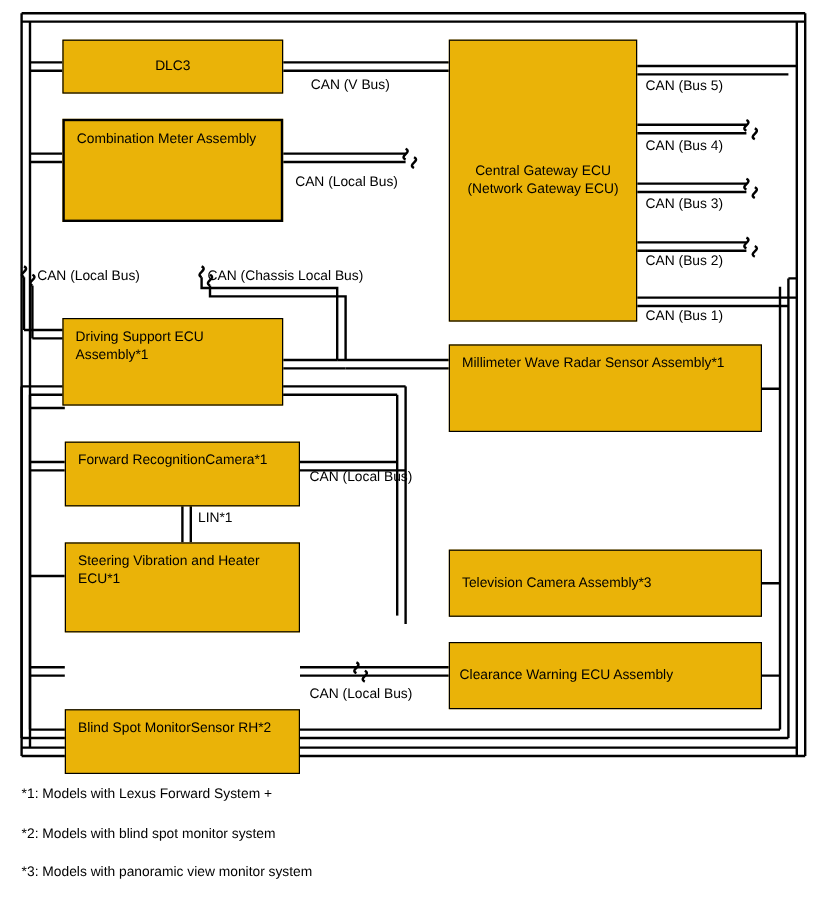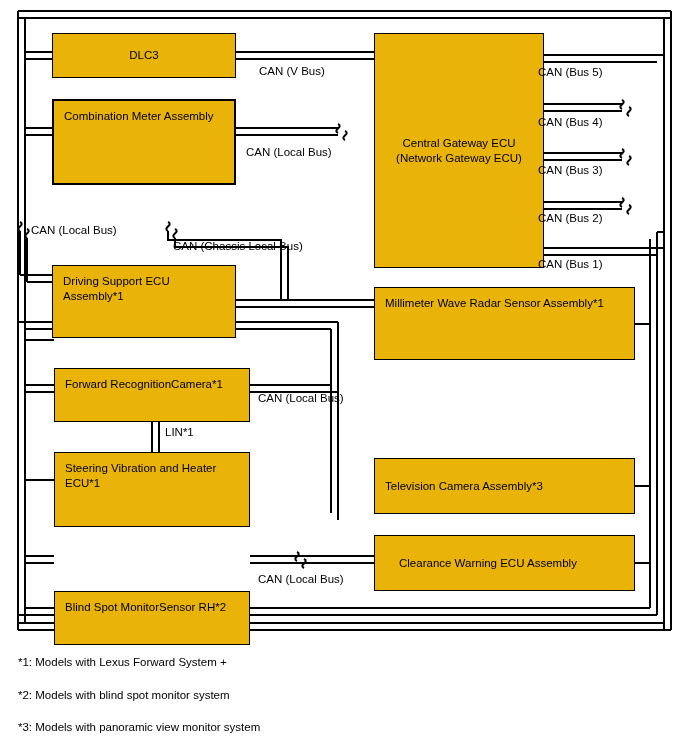--- a/index.html
+++ b/index.html
@@ -182,21 +182,21 @@
   </svg>
 
   <div class="box center" style="left:52px; top:33px; width:184px; height:45px;">
     <span>DLC3</span>
   </div>
 
   <div class="box thick" style="left:52px; top:99px; width:184px; height:86px;">
     <span>Combination Meter Assembly</span>
   </div>
 
-  <div class="box center" style="left:374px; top:33px; width:170px; height:235px;">
+  <div class="box center" style="left:374px; top:33px; width:157px; height:235px;">
     <span>Central Gateway ECU (Network Gateway ECU)</span>
   </div>
 
   <div class="box" style="left:52px; top:265px; width:184px; height:73px;">
     <span>Driving Support ECU Assembly*1</span>
   </div>
 
   <div class="box" style="left:374px; top:287px; width:261px; height:73px;">
     <span>Millimeter Wave Radar Sensor Assembly*1</span>
   </div>
@@ -210,41 +210,41 @@
   </div>
 
   <div class="box vcenter" style="left:374px; top:458px; width:261px; height:56px; ">
     <span>Television Camera Assembly*3</span>
   </div>
 
   <div class="box" style="left:54px; top:543px; width:196px; height:54px;margin-top:48px;">
     <span>Blind Spot MonitorSensor RH*2</span>
   </div>
 
-  <div class="box vcenter" style="left:374px; top:535px; width:261px; height:56px; padding-left:24px;">
+  <div class="box vcenter" style="left:374px; top:535px; width:261px; height:56px; padding-left:8px;">
     <span>Clearance Warning ECU Assembly</span>
   </div>
 
   <div class="label" style="left:259px; top:64px;">CAN (V Bus)</div>
 
   <div class="label" style="left:246px; top:145px;">CAN (Local Bus)</div>
 
   <div class="label" style="left:538px; top:65px;">CAN (Bus 5)</div>
 
   <div class="label" style="left:538px; top:115px;">CAN (Bus 4)</div>
 
   <div class="label" style="left:538px; top:163px;">CAN (Bus 3)</div>
 
   <div class="label" style="left:538px; top:211px;">CAN (Bus 2)</div>
 
   <div class="label" style="left:538px; top:257px;">CAN (Bus 1)</div>
 
   <div class="label" style="left:31px; top:223px;">CAN (Local Bus)</div>
 
-  <div class="label" style="left:173px; top:223px;margin-top:16px;">CAN (Chassis Local Bus)</div>
+  <div class="label" style="left:173px; top:223px;">CAN (Chassis Local Bus)</div>
 
   <div class="label" style="left:258px; top:391px;">CAN (Local Bus)</div>
 
   <div class="label" style="left:165px; top:425px;">LIN*1</div>
 
   <div class="label" style="left:258px; top:572px;">CAN (Local Bus)</div>
 
   <div class="note" style="left:18px; top:655px;">*1: Models with Lexus Forward System +</div>
   <div class="note" style="left:18px; top:688px;">*2: Models with blind spot monitor system</div>
   <div class="note" style="left:18px; top:720px;">*3: Models with panoramic view monitor system</div>

